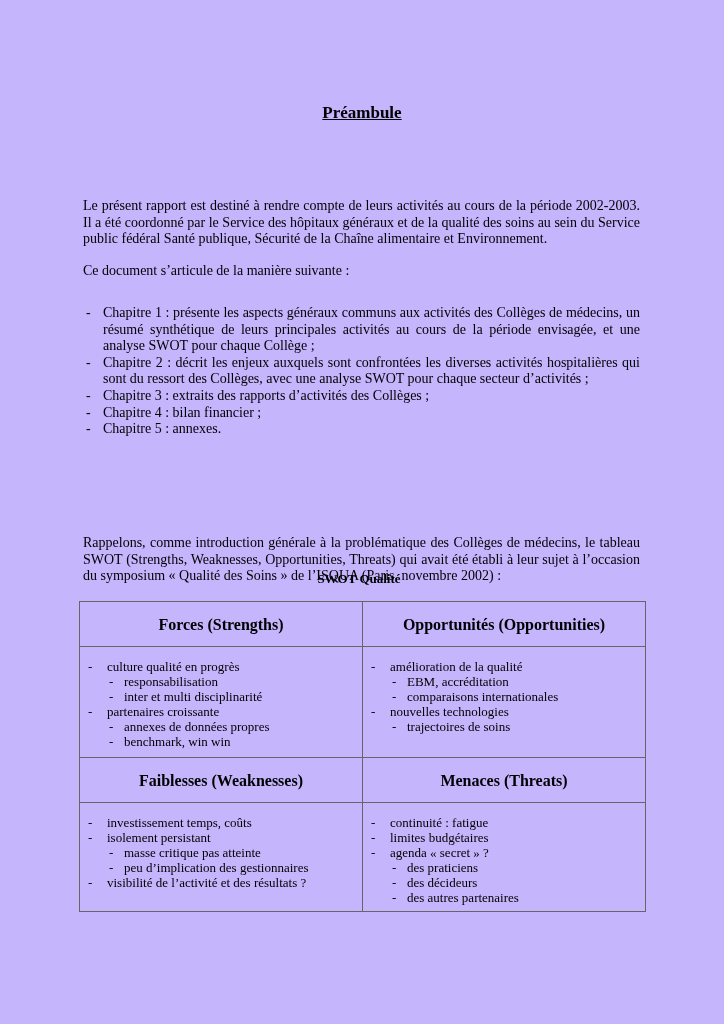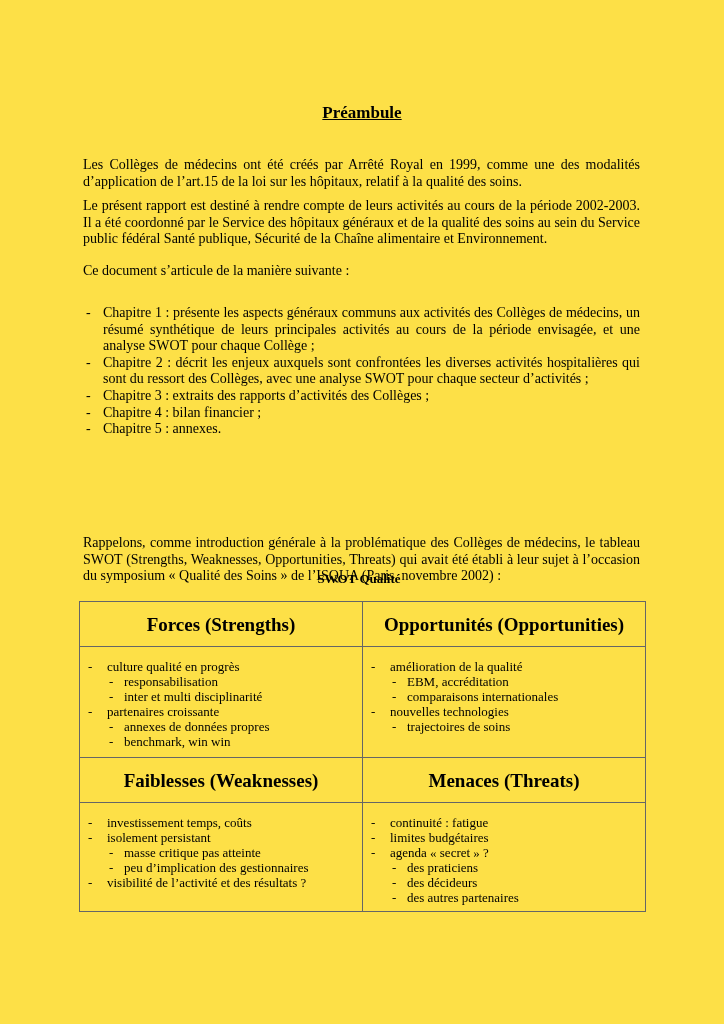--- a/index.html
+++ b/index.html
@@ -1,17 +1,17 @@
 <!DOCTYPE html>
 <html><head>
 <meta charset="utf-8">
 <style>
   html, body { margin:0; padding:0; background:#ffffff; }
   .page {
-    position:relative; width:724px; height:1024px; background:#fde047;
+    position:relative; width:724px; height:1024px; background:#c4b5fd;
     font-family:"Liberation Serif", serif; color:#000000; overflow:hidden;
   }
   .title {
     position:absolute; top:103px; left:0; width:724px; margin:0;
     text-align:center; font-size:17px; font-weight:bold;
     text-decoration:underline;
   }
   .body {
     position:absolute; left:83px; width:557px; margin:0;
     font-size:14px; line-height:16.6px; text-align:justify;
@@ -31,38 +31,37 @@
     text-align:center; font-weight:bold; font-size:13px;
   }
   table.swot {
     position:absolute; top:601px; left:79px; width:560px;
     border-collapse:collapse; table-layout:fixed;
     font-size:13px; line-height:15px;
   }
   table.swot td { border:1px solid #666666; width:280px; }
   tr.hdr td {
     height:42px; text-align:center; vertical-align:middle;
-    font-weight:bold; font-size:19px;
+    font-weight:bold; font-size:16px;
   }
   tr.content td { vertical-align:top; padding:12px 4px 6px 0; }
   tr.content.r1 td { height:92px; }
   tr.content.r2 td { height:88px; }
   .swot .l1 { position:relative; padding-left:27px; }
   .swot .l1 > .dash { position:absolute; left:8px; }
   .swot .l2 { position:relative; padding-left:44px; }
   .swot .l2 > .dash { position:absolute; left:29px; }
 </style>
 </head>
 <body>
 
 <div class="page">
 
   <h1 class="title">Préambule</h1>
 
-  <p class="body p1">Les Collèges de médecins ont été créés par Arrêté Royal en 1999, comme une des modalités d’application de l’art.15 de la loi sur les hôpitaux, relatif à la qualité des soins.</p>
 
   <p class="body p2">Le présent rapport est destiné à rendre compte de leurs activités au cours de la période 2002-2003. Il a été coordonné par le Service des hôpitaux généraux et de la qualité des soins au sein du Service public fédéral Santé publique, Sécurité de la Chaîne alimentaire et Environnement.</p>
 
   <p class="body p3">Ce document s’articule de la manière suivante&nbsp;:</p>
 
   <div class="chapter-list" id="chapter-list">
       <div class="l1"><span class="dash">-</span><span>Chapitre 1&nbsp;: présente les aspects généraux communs aux activités des Collèges de médecins, un résumé synthétique de leurs principales activités au cours de la période envisagée, et une analyse SWOT pour chaque Collège&nbsp;;</span></div>
       <div class="l1"><span class="dash">-</span><span>Chapitre 2&nbsp;: décrit les enjeux auxquels sont confrontées les diverses activités hospitalières qui sont du ressort des Collèges, avec une analyse SWOT pour chaque secteur d’activités&nbsp;;</span></div>
       <div class="l1"><span class="dash">-</span><span>Chapitre 3&nbsp;: extraits des rapports d’activités des Collèges&nbsp;;</span></div>
       <div class="l1"><span class="dash">-</span><span>Chapitre 4&nbsp;: bilan financier&nbsp;;</span></div>

